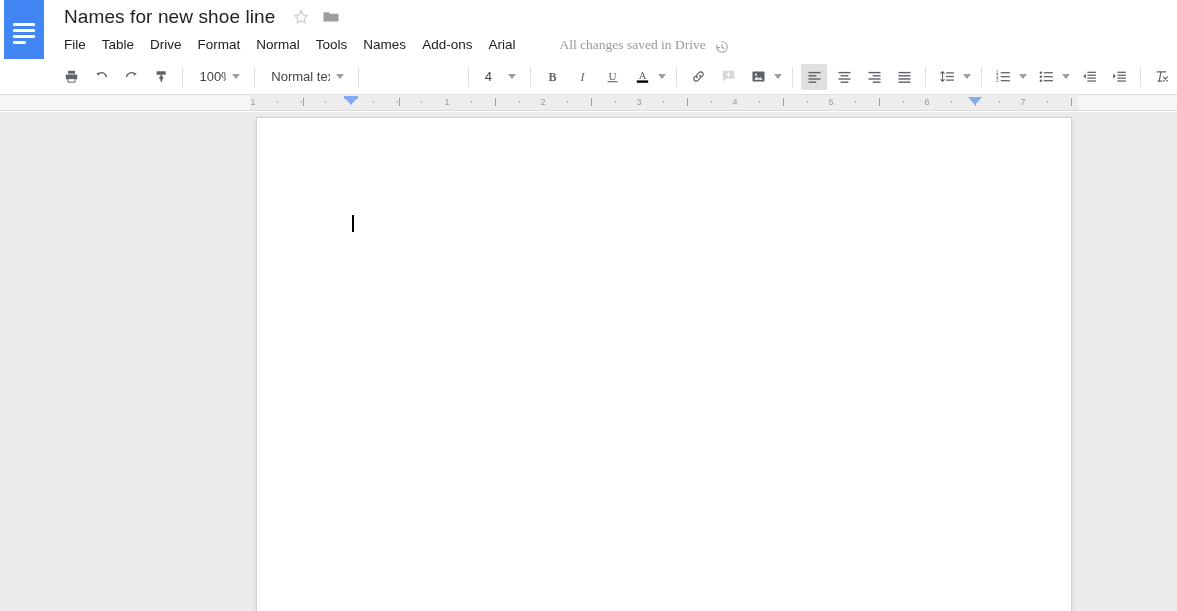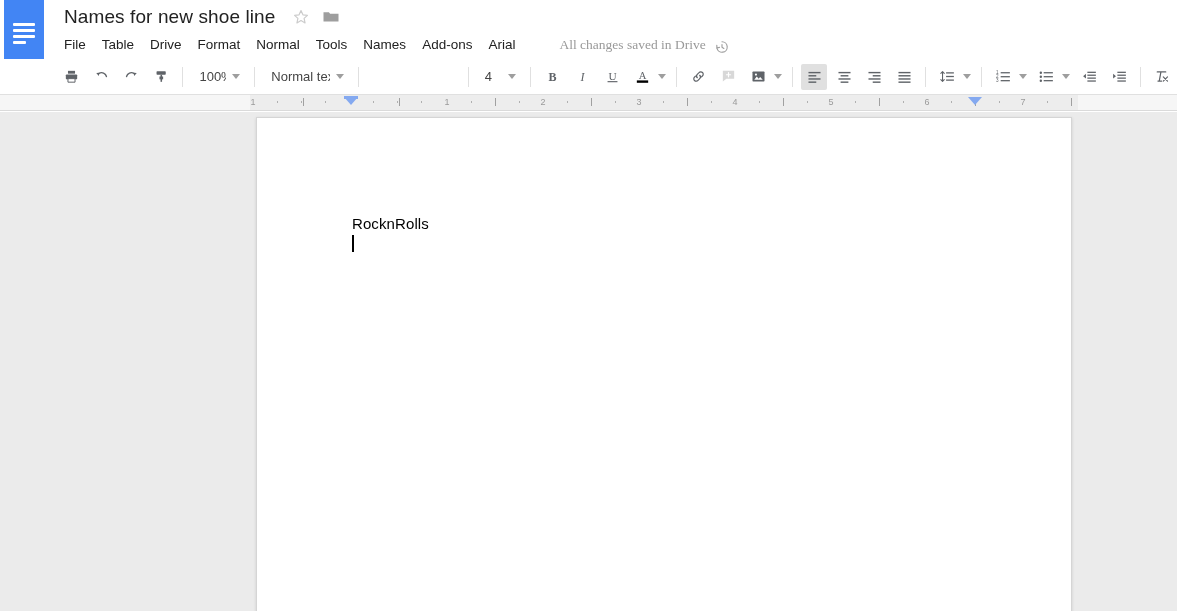--- a/index.html
+++ b/index.html
@@ -530,21 +530,20 @@
       <div class="rl-tick major" style="left:1071px"></div>
 
     <div class="indent-bar" style="left:344px"></div>
     <div class="indent-marker" style="left:344px"></div>
     <div class="indent-marker" style="left:968px"></div>
   </div>
 
   <div class="canvas">
     <div class="page">
       <div class="doc-body">
-        <div class="doc-line">RocknRolls</div>
         <div class="doc-line caret-line">
           <span class="text-caret"></span>
         </div>
       </div>
     </div>
   </div>
 
 </div>
 
 </body></html>

